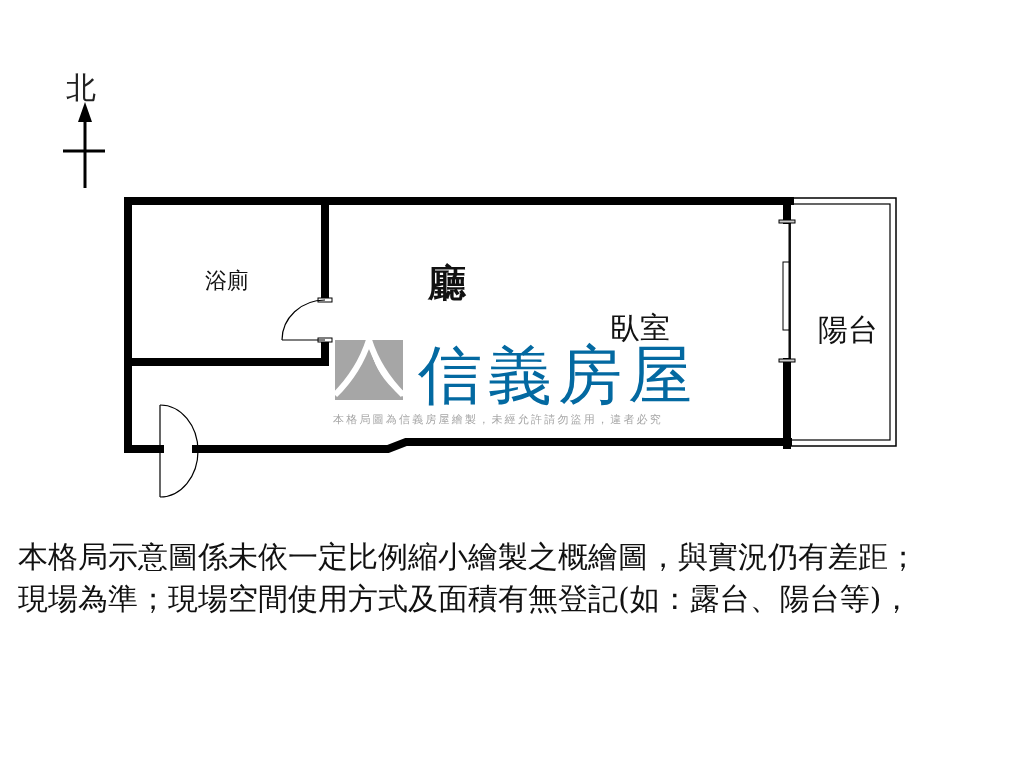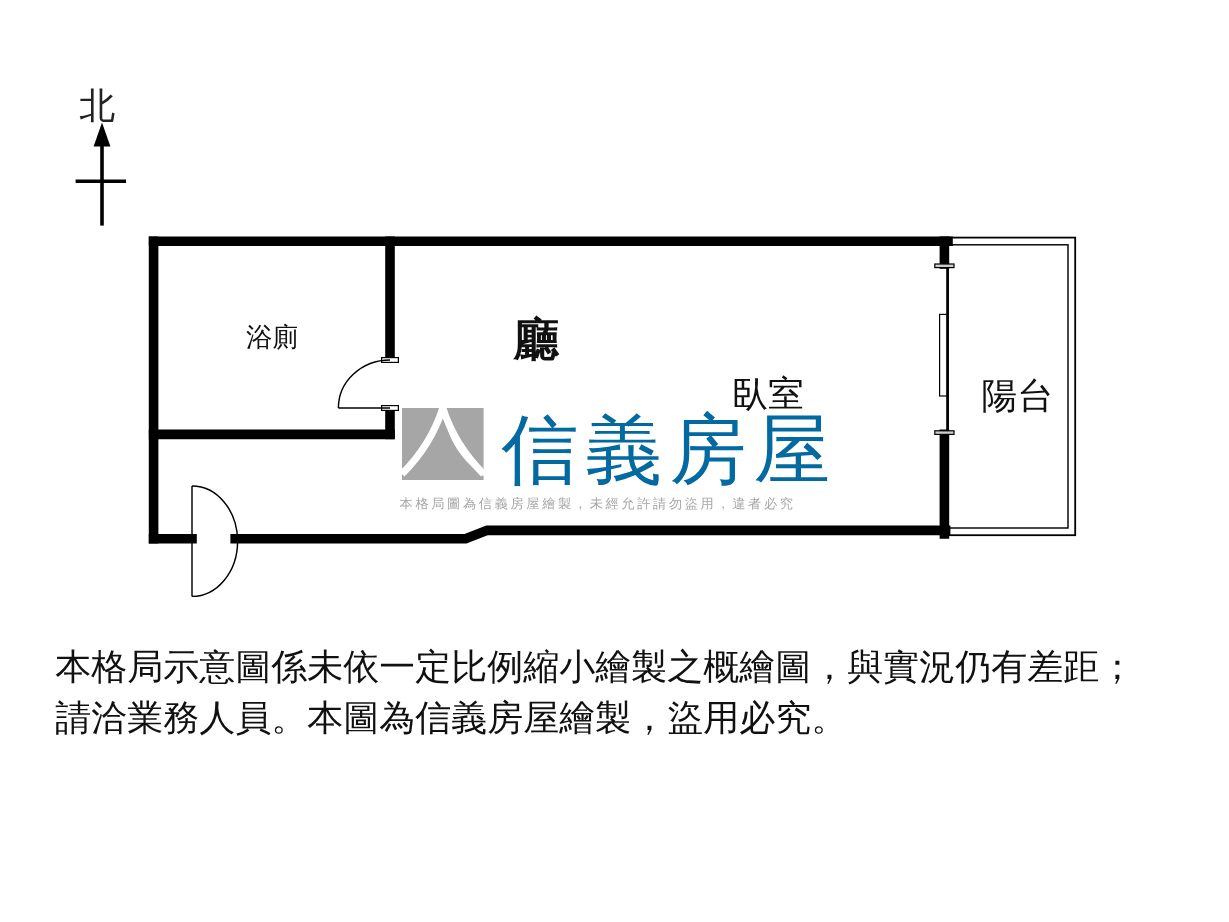--- a/index.html
+++ b/index.html
@@ -9,21 +9,21 @@
     .room-label { position: absolute; white-space: nowrap; color: #111;
                   font-family: "DejaVu Serif", "Liberation Serif", serif; }
     .compass-label { position: absolute; left: 66px; top: 68px; font-size: 30px; color: #222; }
     .brand-name { position: absolute; left: 418px; top: 332px; font-size: 64px; letter-spacing: 6px;
                   color: #0369a1; font-family: "DejaVu Sans", "Liberation Sans", sans-serif; font-weight: normal; }
     .brand-sub { position: absolute; left: 333px; top: 412px; font-size: 11px; letter-spacing: 2.2px;
                  color: #a6a6a6; font-family: Liberation Sans, sans-serif; }
     .notice { position: absolute; left: 18px; top: 536px; width: 1000px;
               font-size: 30px; line-height: 42px; color: #111;
               font-family: "DejaVu Serif", "Liberation Serif", serif; }
-    .notice-line { display: block; white-space: nowrap; margin-left: 28px; }
+    .notice-line { display: block; white-space: nowrap; }
   </style>
 </head>
 <body>
 
 <svg id="plan" viewBox="0 0 1024 520" xmlns="http://www.w3.org/2000/svg">
 
   <g>
     <line x1="85" y1="118" x2="85" y2="188" stroke="#000" stroke-width="3"></line>
     <polygon points="85,102 78,122 92,122" fill="#000"></polygon>
     <line x1="63" y1="151" x2="105" y2="151" stroke="#000" stroke-width="3"></line>
@@ -87,14 +87,14 @@
 <div class="room-label" style="left:205px; top:266px; font-size:22px;text-align:center;">浴廁</div>
 <div class="room-label" style="left:428px; top:258px; font-size:38px; font-weight:bold;">廳</div>
 <div class="room-label" style="left:610px; top:264px; font-size:30px;margin-top:44px;">臥室</div>
 <div class="room-label" style="left:818px; top:310px; font-size:30px;">陽台</div>
 
 <div class="brand-name">信義房屋</div>
 <div class="brand-sub">本格局圖為信義房屋繪製，未經允許請勿盜用，違者必究</div>
 
 <div class="notice">
   <span class="notice-line">本格局示意圖係未依一定比例縮小繪製之概繪圖，與實況仍有差距；</span>
-  <span class="notice-line">請洽業務人員。本圖為信義房屋繪製，盜用必究。</span>
+  <span class="notice-line">現場為準；現場空間使用方式及面積有無登記(如：露台、陽台等)，</span>
 </div>
 
 </body></html>

